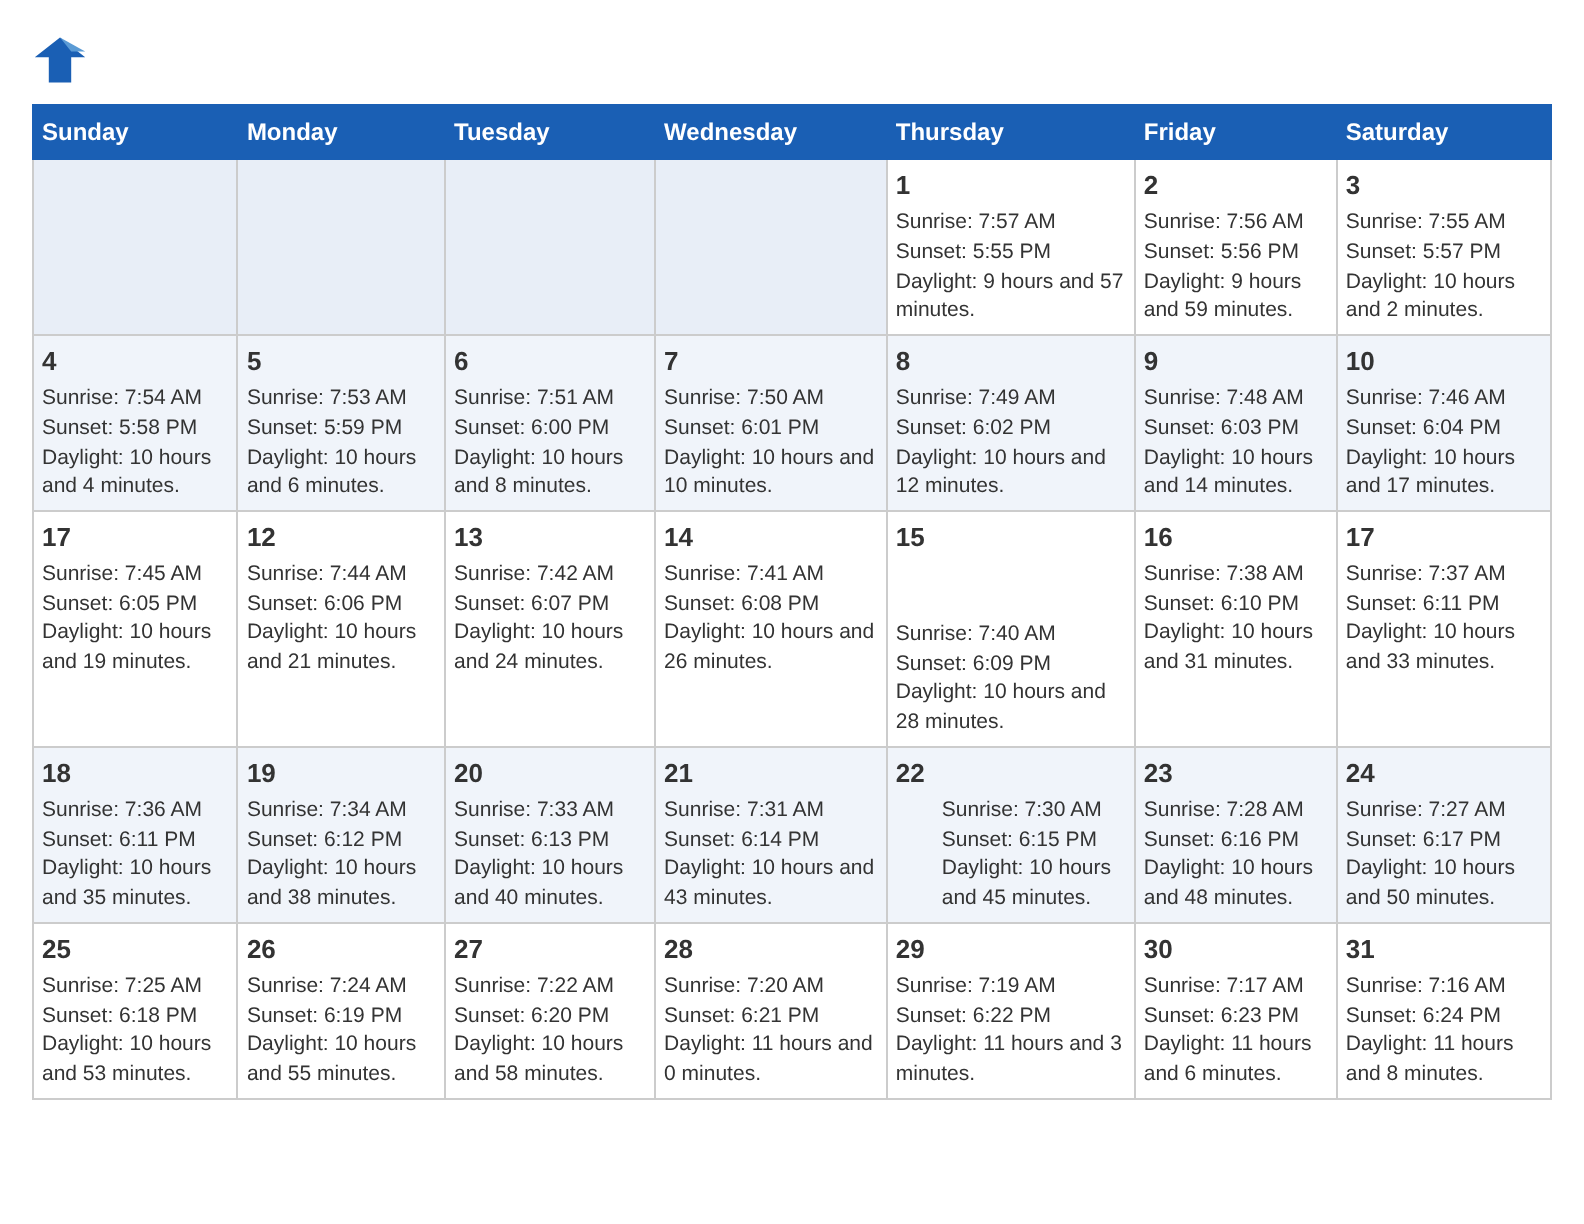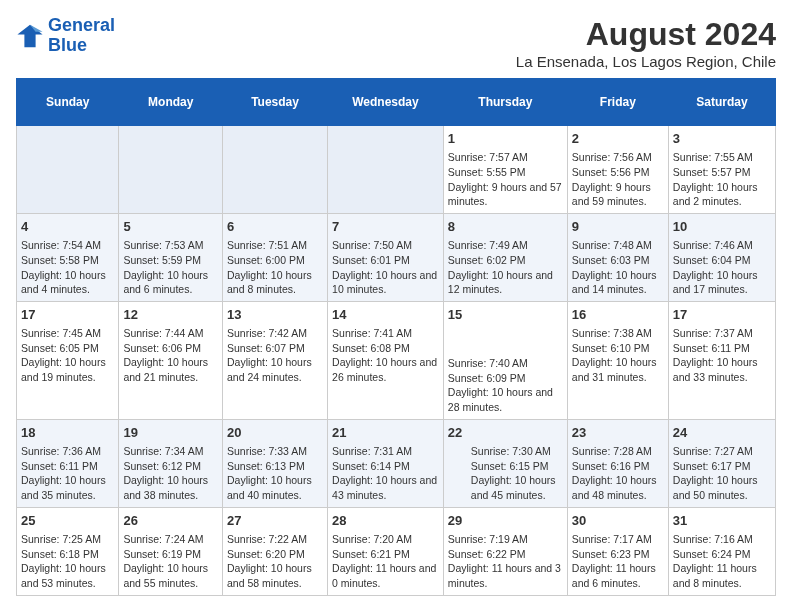--- a/index.html
+++ b/index.html
@@ -50,22 +50,22 @@
     table {
       width: 100%;
       border-collapse: collapse;
       font-size: 11px;
     }
     thead tr {
       background-color: #1a5fb4;
       color: #fff;
     }
     thead th {
-      padding: 16px 4px;
-      text-align: center;
+      padding: 6px 4px;
+      text-align: left;
       font-weight: bold;
       font-size: 12px;
       border: 1px solid #1a5fb4;
     }
     tbody tr {
       vertical-align: top;
     }
     tbody tr:nth-child(odd) {
       background-color: #fff;
     }
@@ -95,28 +95,20 @@
   </style>
 </head>
 <body>
 
 <div class="header">
   <div class="logo">
     <svg class="logo-bird" viewBox="0 0 40 40" xmlns="http://www.w3.org/2000/svg">
       <polygon points="20,4 38,18 28,18 28,36 12,36 12,18 2,18" fill="#1a5fb4"></polygon>
       <polygon points="20,4 38,14 28,14" fill="#5b9bd5"></polygon>
     </svg>
-    <div class="logo-text">
-      <div><span>General</span></div>
-      <div><span style="color:#1a5fb4">Blue</span></div>
-    </div>
-  </div>
-  <div class="title-block">
-    <h1>August 2024</h1>
-    <h2>La Ensenada, Los Lagos Region, Chile</h2>
   </div>
 </div>
 
 <table>
   <thead>
     <tr>
     <th>Sunday</th>
         <th>Monday</th>
         <th>Tuesday</th>
         <th>Wednesday</th>

